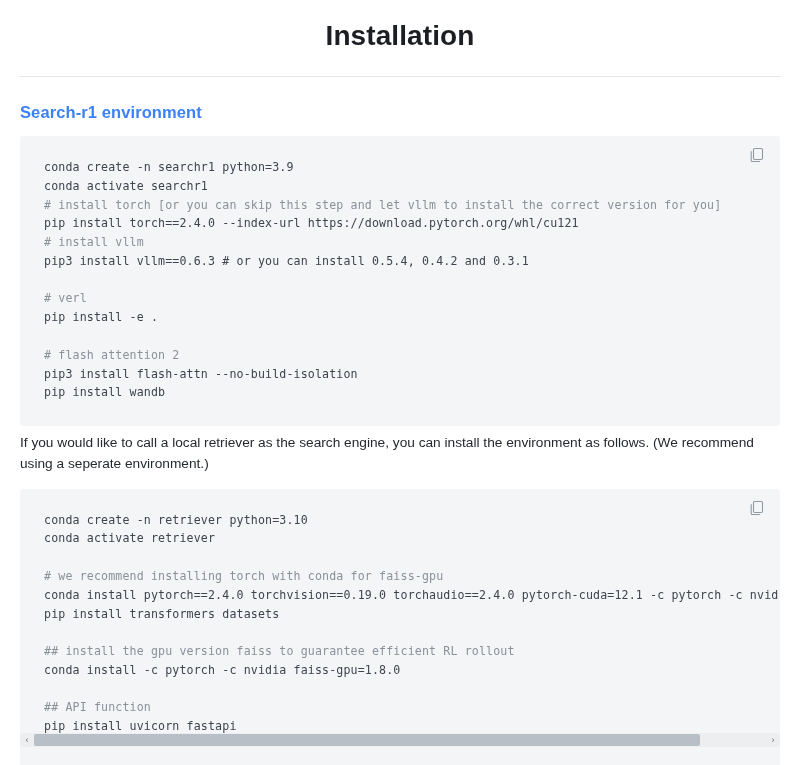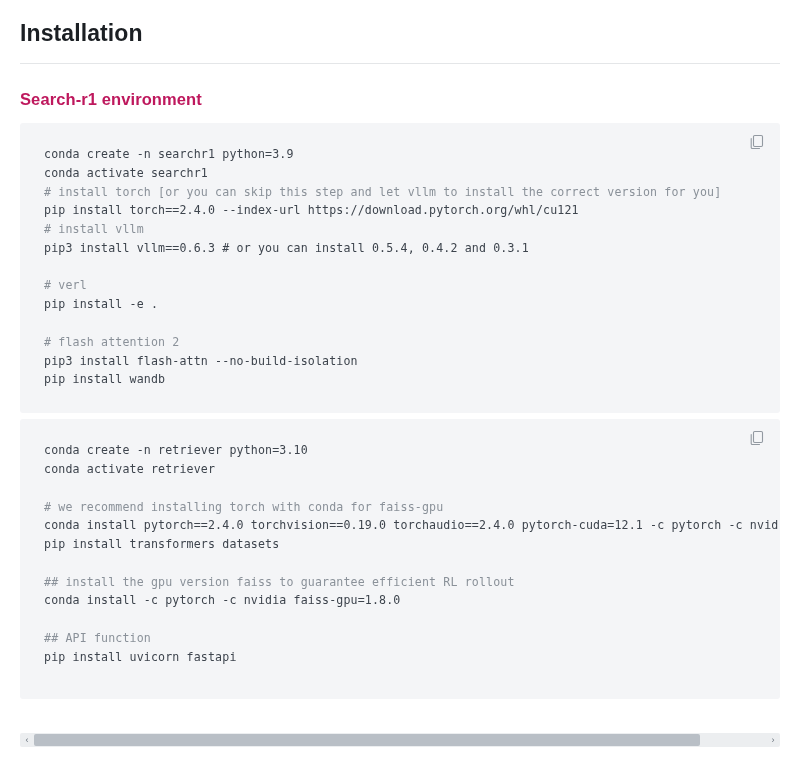--- a/index.html
+++ b/index.html
@@ -14,33 +14,34 @@
     color: #24292f;
     overflow: hidden;
     position: relative;
   }
   .page {
     padding: 16px 20px 0 20px;
     box-sizing: border-box;
     width: 800px;
   }
   h1.doc-title {
-    font-size: 23px;
+    font-size: 28px;
     font-weight: bold;
     margin: 4px 0 10px 0;
-    padding-bottom: 16px;
+    padding-bottom: 24px;
     border-bottom: 1px solid #e4e6e8;
     color: #1b1f23;
     letter-spacing: 0.1px;
+    text-align: center;
   }
   h2.section-title {
     font-size: 16.5px;
     font-weight: bold;
     margin: 26px 0 14px 0;
-    color: #be185d;
+    color: #3b82f6;
     letter-spacing: 0.1px;
   }
   p.para {
     font-size: 13.7px;
     line-height: 1.55;
     margin: 0 0 14px 0;
     color: #24292f;
     max-width: 740px;
   }
   .codeblock {
@@ -138,20 +139,21 @@
 <span></span>
 <span class="cmt"># verl</span>
 <span>pip install -e .</span>
 <span></span>
 <span class="cmt"># flash attention 2</span>
 <span>pip3 install flash-attn --no-build-isolation</span>
 <span>pip install wandb</span></pre>
   </div>
 
 
+  <p class="para">If you would like to call a local retriever as the search engine, you can install the environment as follows. (We recommend using a seperate environment.)</p>
 
   <div class="codeblock code-wrap-2">
     <span class="copy-btn">
       <svg width="18" height="18" viewBox="0 0 18 18" fill="none" xmlns="http://www.w3.org/2000/svg">
         <rect x="5.5" y="2.5" width="9" height="11" rx="1.2" stroke="#6a737d" stroke-width="1.1"></rect>
         <path d="M11.5 15.5H4.2C3.6 15.5 3.2 15.1 3.2 14.5V5.5" stroke="#6a737d" stroke-width="1.1" stroke-linecap="round"></path>
       </svg>
     </span>
     <pre><span>conda create -n retriever python=3.10</span>
 <span>conda activate retriever</span>

